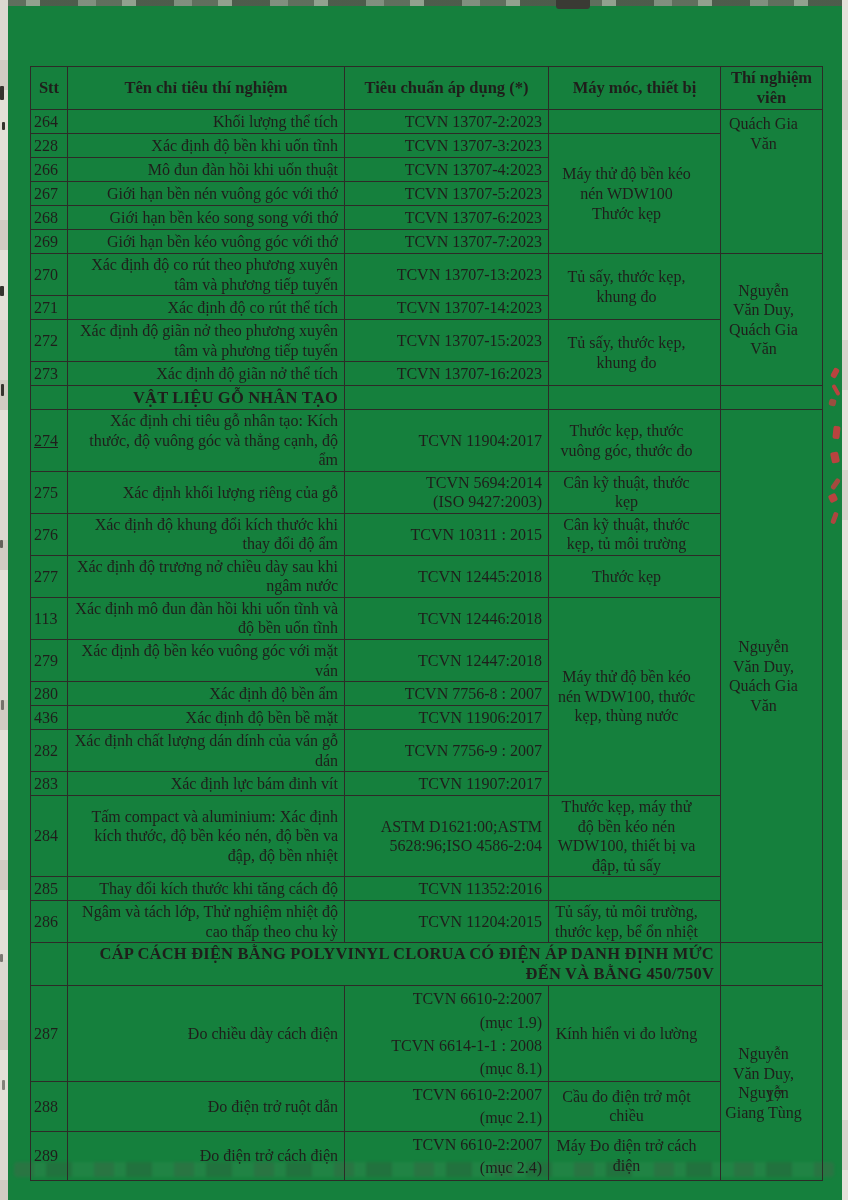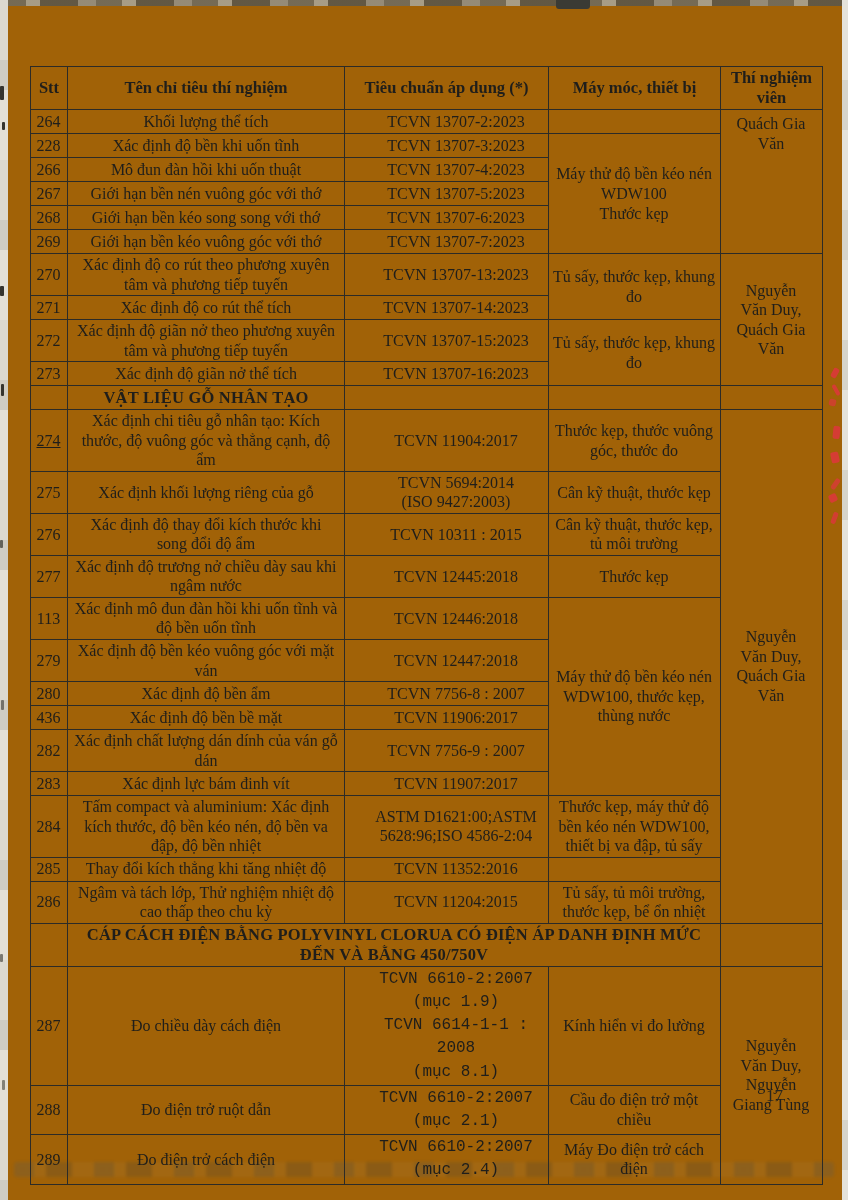--- a/index.html
+++ b/index.html
@@ -1,18 +1,18 @@
 <!DOCTYPE html>
 <html><head>
 <meta charset="utf-8">
 <style>
   html,body{margin:0;padding:0;}
   body{width:848px;height:1200px;position:relative;background:#ffffff;
        font-family:"Liberation Serif","DejaVu Serif",serif;color:#1f1e1b;}
-  .page{position:absolute;inset:0;background:#a16207;overflow:hidden;}
+  .page{position:absolute;inset:0;background:#15803d;overflow:hidden;}
 
   
   .edge-top{position:absolute;left:0;top:0;width:848px;height:6px;
     background:repeating-linear-gradient(90deg,#6d6c63 0 26px,#a8a79d 26px 40px,#57564e 40px 78px,#93928a 78px 96px);
     opacity:.85;}
   .edge-top-blob{position:absolute;left:556px;top:0;width:34px;height:9px;background:#3a3a34;border-radius:0 0 3px 3px;}
   .edge-left{position:absolute;left:0;top:0;width:8px;height:1200px;
     background:repeating-linear-gradient(180deg,#dcd9d0 0 60px,#cfccc2 60px 90px,#e3e0d7 90px 160px);}
   .edge-right{position:absolute;right:0;top:0;width:6px;height:1200px;
     background:repeating-linear-gradient(180deg,#e4e2da 0 80px,#d6d4cb 80px 130px);}
@@ -41,27 +41,27 @@
     background:repeating-linear-gradient(90deg,rgba(92,90,82,.38) 0 20px,rgba(160,158,148,.12) 20px 32px,rgba(72,70,63,.32) 32px 58px,rgba(170,168,158,.10) 58px 80px);
     filter:blur(1.6px);border-radius:3px;opacity:.75;}
 
   
   table.doc{position:absolute;left:30px;top:66px;width:792px;border-collapse:collapse;
     table-layout:fixed;font-size:16px;line-height:1.22;}
   .doc th,.doc td{border:1.6px solid #2c2b27;padding:1px 6px;vertical-align:middle;
     white-space:pre-line;overflow:hidden;}
   .doc th{font-weight:bold;text-align:center;height:40px;font-size:16.5px;}
   .doc td{height:21px;}
-  td.c{text-align:center;padding-left:3px;padding-right:4px;}
-  td.l{text-align:center;}
+  td.c{text-align:center;padding-left:3px;padding-right:19px;}
+  td.l{text-align:right;}
   td.std{padding-left:25px;}
   td.vtop{vertical-align:top;padding-top:4px;}
   td.sec{font-weight:bold;font-size:16.5px;letter-spacing:.2px;margin-left:45px;} .h44{height:42px;} .h23{height:22px;} .h56{height:56px;text-decoration:underline;}
   .h84{height:82px;} .h43{height:42px;} .h72{height:70px;} .h46{height:42px;}
-  td.airy{line-height:1.45;font-family:Liberation Mono, monospace;}
+  td.airy{line-height:1.45;}
 
   .pageno{position:absolute;left:766px;top:1086px;font-size:17px;color:#26251f;}
 </style>
 </head>
 <body>
 
 <div class="page">
   <div class="edge-top"></div>
   <div class="edge-top-blob"></div>
   <div class="edge-left"></div>
@@ -185,21 +185,21 @@
       </tr>
       <tr>
         <td class="c h44">275</td>
         <td class="l">Xác định khối lượng riêng của gỗ</td>
         <td class="l std">TCVN 5694:2014
 (ISO 9427:2003)</td>
         <td class="c">Cân kỹ thuật, thước kẹp</td>
       </tr>
       <tr>
         <td class="c h44">276</td>
-        <td class="l">Xác định độ thay đổi kích thước khi song đổi độ ẩm</td>
+        <td class="l">Xác định độ khung đổi kích thước khi thay đổi độ ẩm</td>
         <td class="l std">TCVN 10311 : 2015</td>
         <td class="c">Cân kỹ thuật, thước kẹp, tủ môi trường</td>
       </tr>
       <tr>
         <td class="c h44">277</td>
         <td class="l">Xác định độ trương nở chiều dày sau khi ngâm nước</td>
         <td class="l std">TCVN 12445:2018</td>
         <td class="c">Thước kẹp</td>
       </tr>
       <tr>
@@ -234,21 +234,21 @@
         <td class="l std">TCVN 11907:2017</td>
       </tr>
       <tr>
         <td class="c h84">284</td>
         <td class="l">Tấm compact và aluminium: Xác định kích thước, độ bền kéo nén, độ bền va đập, độ bền nhiệt</td>
         <td class="l std">ASTM D1621:00;ASTM 5628:96;ISO 4586-2:04</td>
         <td class="c">Thước kẹp, máy thử độ bền kéo nén WDW100, thiết bị va đập, tủ sấy</td>
       </tr>
       <tr>
         <td class="c h44">285</td>
-        <td class="l">Thay đổi kích thẳng khi tăng nhiệt độ</td>
+        <td class="l">Thay đổi kích thước khi tăng cách độ</td>
         <td class="l std">TCVN 11352:2016</td>
         <td class="c"></td>
       </tr>
       <tr>
         <td class="c h44">286</td>
         <td class="l">Ngâm và tách lớp, Thử nghiệm nhiệt độ cao thấp theo chu kỳ</td>
         <td class="l std">TCVN 11204:2015</td>
         <td class="c">Tủ sấy, tủ môi trường, thước kẹp, bể ổn nhiệt</td>
       </tr>
       <tr>

